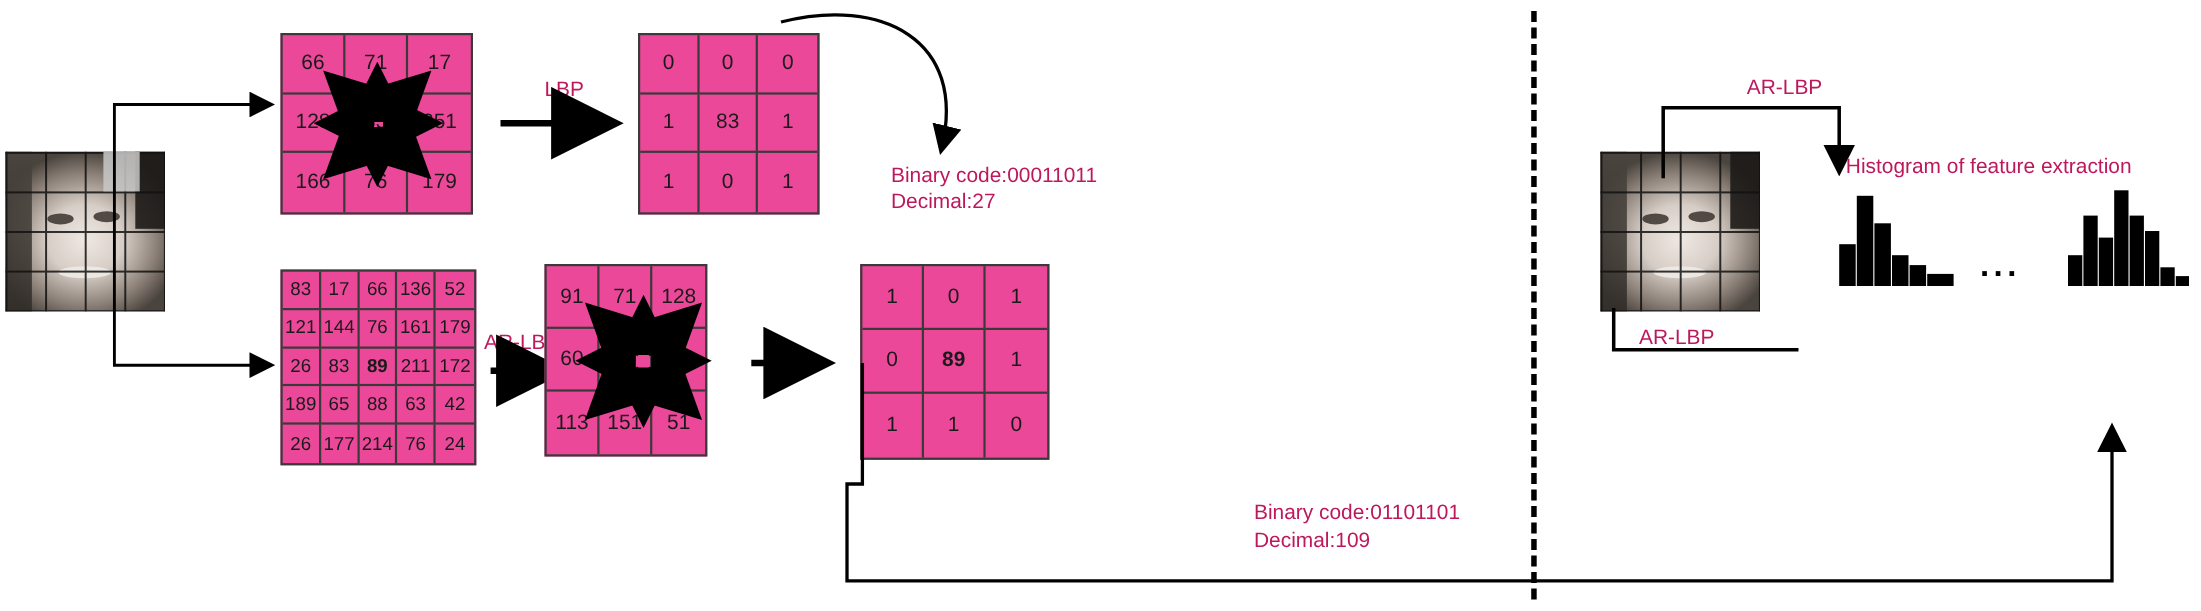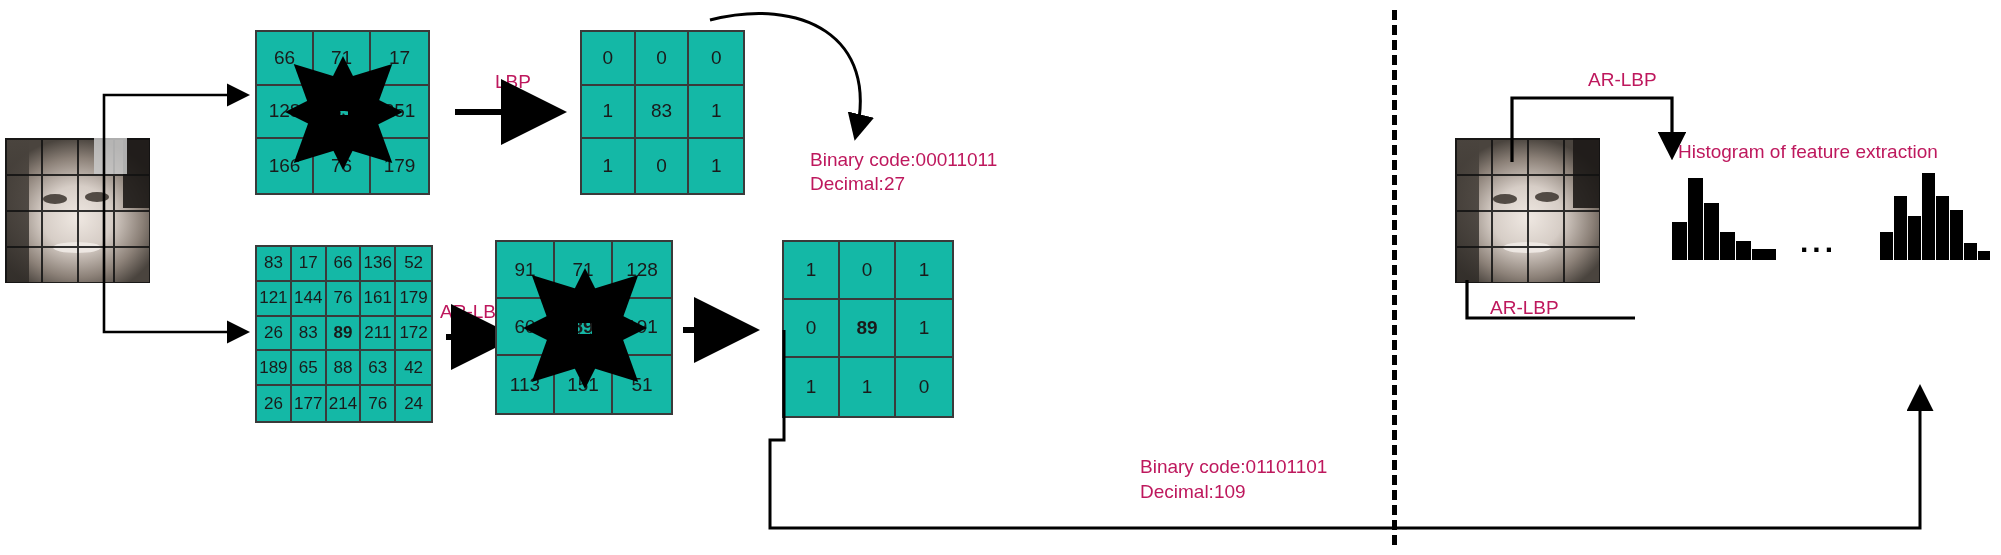--- a/index.html
+++ b/index.html
@@ -1,21 +1,21 @@
 <!DOCTYPE html>
 <html><head>
 <meta charset="utf-8">
 <style>
   html,body{margin:0;padding:0;background:#ffffff;}
   body{width:2001px;height:555px;position:relative;overflow:hidden;
        font-family:"Liberation Sans",sans-serif;color:#000;}
   .abs{position:absolute;}
   .txt{font-size:19px;color:#be185d;white-space:pre;line-height:1.25;}
   .grid{position:absolute;border:2px solid #3a3a3a;box-sizing:border-box;
-        display:grid;background:#14b8a6;}
+        display:grid;background:#ec4899;}
   .grid .cell{border-right:2px solid #3a3a3a;border-bottom:2px solid #3a3a3a;
         box-sizing:border-box;display:flex;align-items:center;justify-content:center;
         font-size:17px;color:#1a1a1a;}
   .grid .cell.lastcol{border-right:none;}
   .grid .cell.lastrow{border-bottom:none;}
   .cell.bold{font-weight:bold;}
   .g3 .cell{font-size:19px;}
   .divider{position:absolute;width:0;border-left:5px dashed #000;}
   svg{position:absolute;overflow:visible;}
   .histbar{position:absolute;background:#000;bottom:0;}
@@ -132,21 +132,21 @@
   <div class="cell lastrow">214</div>
   <div class="cell lastrow">76</div>
   <div class="cell lastcol lastrow">24</div>
 </div>
 
 <div class="abs txt" style="left:440px;top:300px;">AR-LBP</div>
 <svg class="abs" style="left:443px;top:325px;width:90px;height:24px;">
   <line x1="3" y1="12" x2="62" y2="12" stroke="#000" stroke-width="6" marker-end="url(#ahb)"></line>
 </svg>
 
-<div class="grid g3" style="left:495px;top:240px;width:178px;height:175px;grid-template-columns:repeat(3,1fr);grid-template-rows:repeat(3,1fr);">
+<div class="grid g3" style="left:495px;top:240px;width:148px;height:175px;grid-template-columns:repeat(3,1fr);grid-template-rows:repeat(3,1fr);">
   <div class="cell">91</div>
   <div class="cell">71</div>
   <div class="cell lastcol">128</div>
   <div class="cell">60</div>
   <div class="cell bold">89</div>
   <div class="cell lastcol">191</div>
   <div class="cell lastrow">113</div>
   <div class="cell lastrow">151</div>
   <div class="cell lastcol lastrow">51</div>
 </div>

